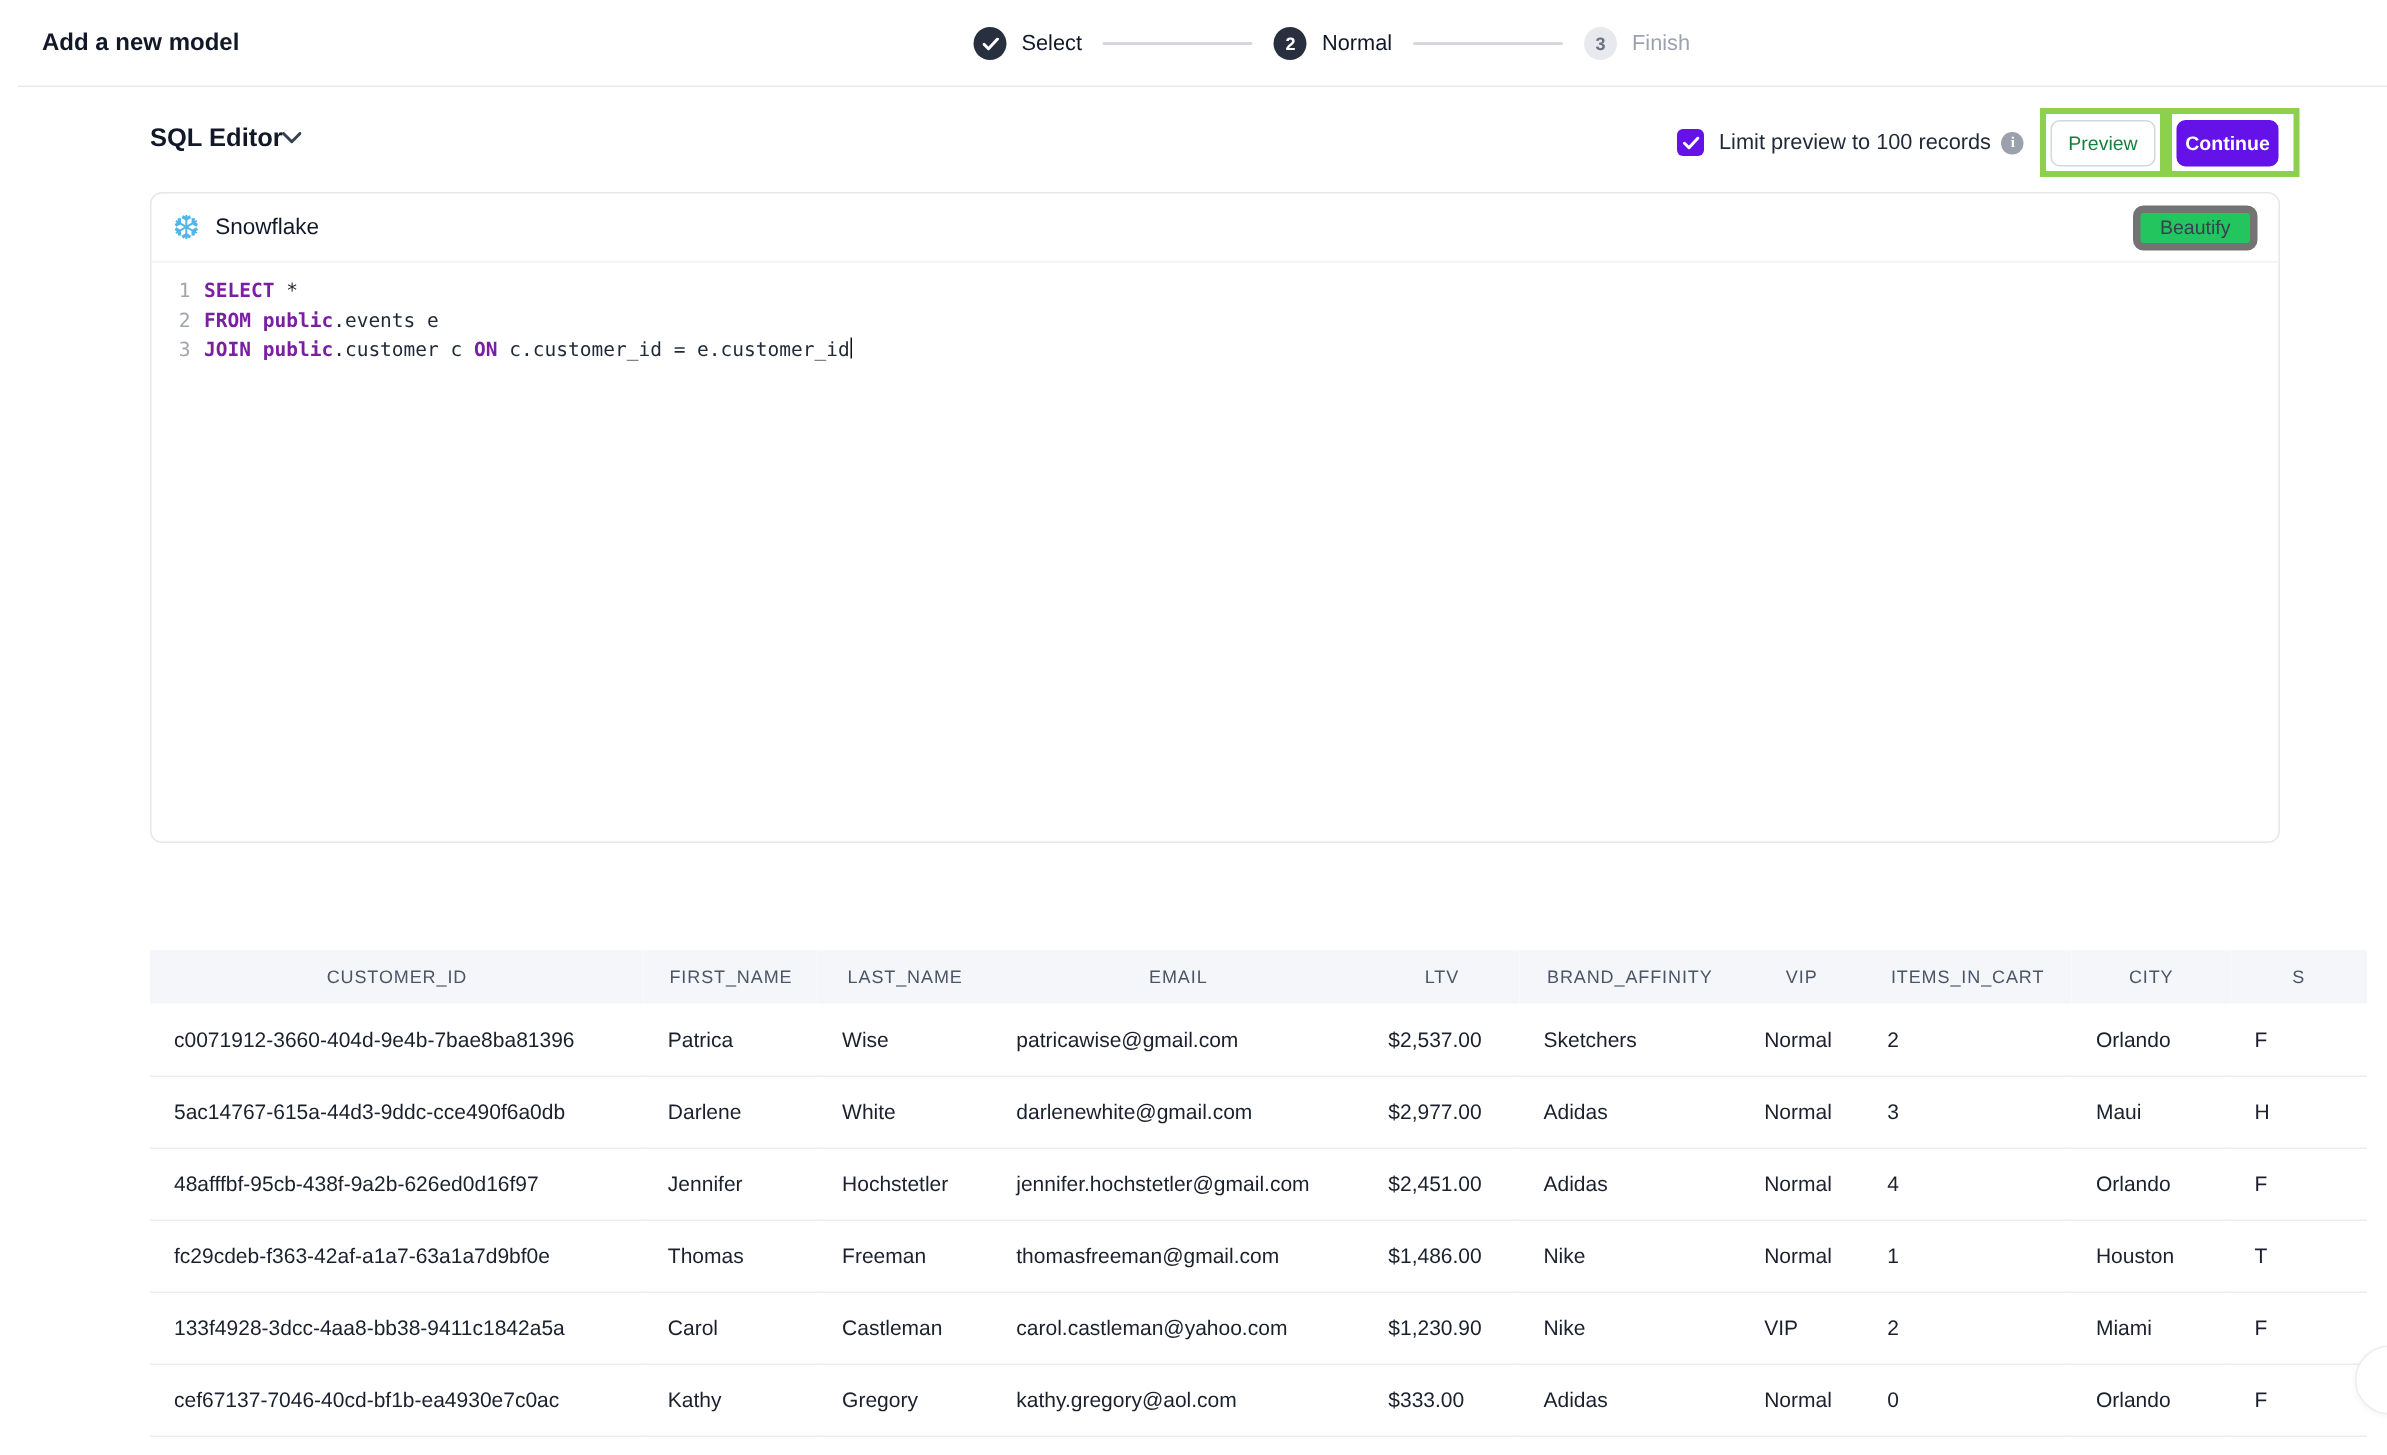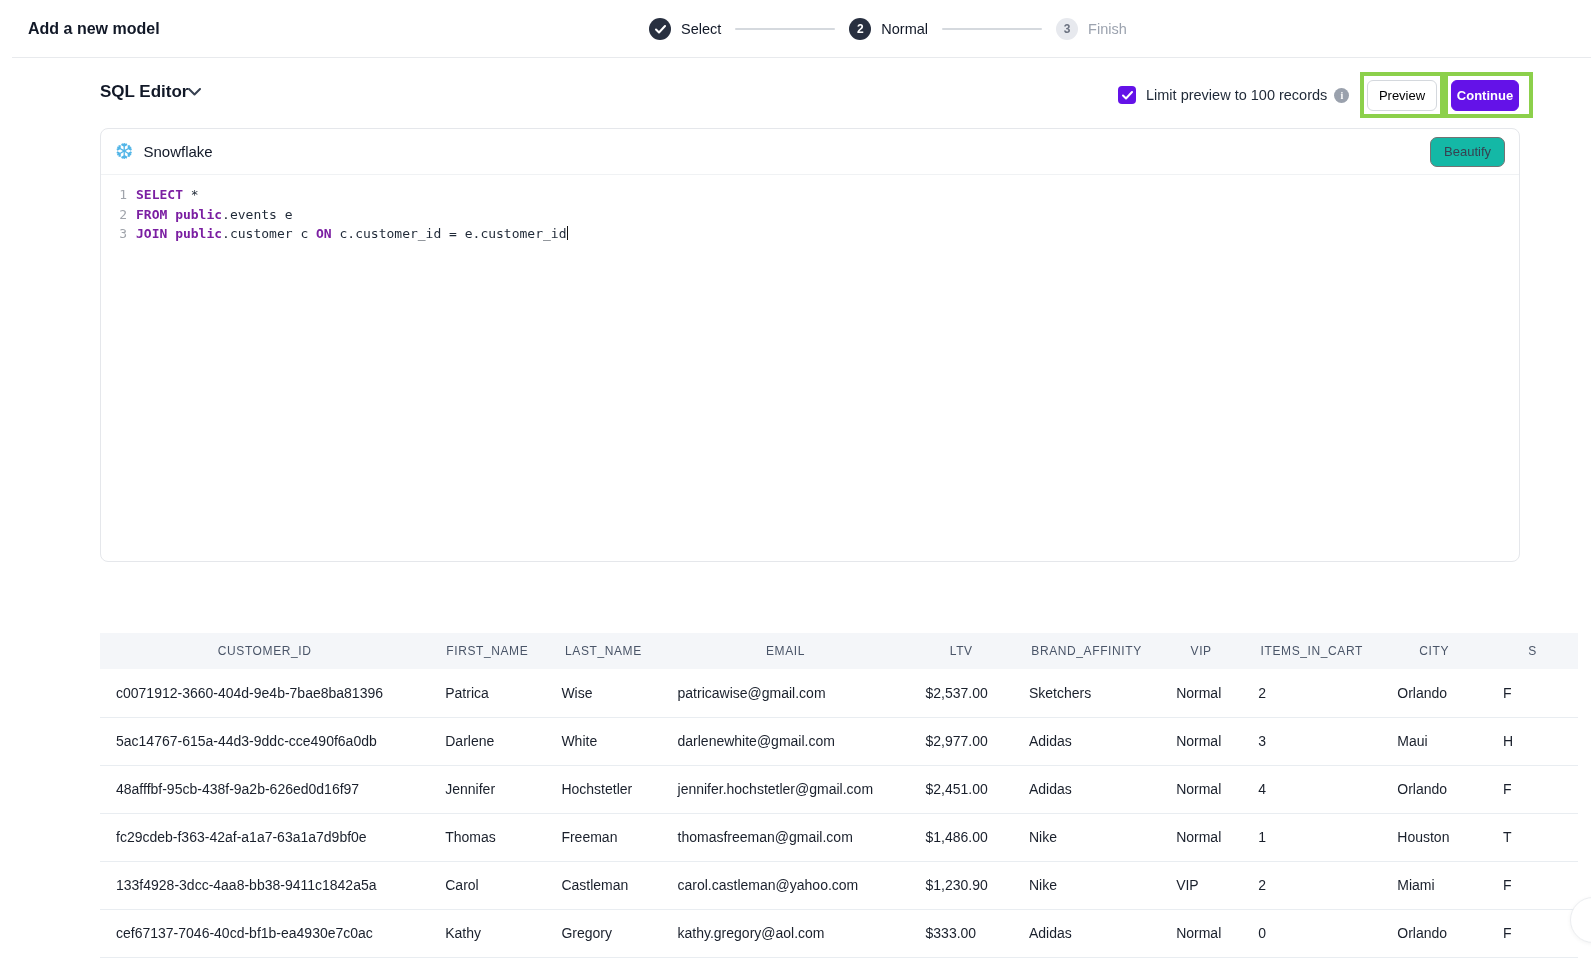--- a/index.html
+++ b/index.html
@@ -30,36 +30,36 @@
   .checkbox { width:18px; height:18px; border-radius:4px; background:#6412e8; display:flex;
     align-items:center; justify-content:center; cursor:pointer; }
   .limit-label { margin-left:10px; font-size:14.5px; color:#1f2937; }
   .info-icon { margin-left:7px; width:15px; height:15px; border-radius:50%; background:#9aa1ad;
     color:#fff; font-size:10px; font-weight:700; display:flex; align-items:center; justify-content:center;
     font-family:"Liberation Serif", serif; }
 
   .btn { border-radius:6px; font-size:13px; display:flex; align-items:center; justify-content:center;
     cursor:pointer; }
   .preview-btn { position:absolute; left:1367px; top:80px; width:70px; height:31px;
-    background:#fff; border:1px solid #d4d8dd; color:#000000; font-weight:500; }
+    background:#fff; border:1px solid #d4d8dd; color:#15803d; font-weight:500; }
   .continue-btn { position:absolute; left:1451px; top:80px; width:68px; height:31px;
     background:#6412e8; border:1px solid #6412e8; color:#fff; font-weight:600; }
   .highlight-box { position:absolute; border:4px solid #8cd04b; }
   .hl-preview { left:1360px; top:72px; width:84px; height:46px; }
   .hl-continue { left:1444px; top:72px; width:89px; height:46px; }
 
   
   .sql-panel { position:absolute; left:100px; top:128px; width:1420px; height:434px;
     border:1px solid #e5e7eb; border-radius:8px; background:#fff; }
   .sql-panel-header { height:46px; display:flex; align-items:center; padding:0 14px;
     border-bottom:1px solid #f0f2f4; }
   .snowflake-icon { font-size:22px; color:#52b5e7; line-height:1; margin-right:10px; }
   .source-name { font-size:15px; color:#111827; font-weight:400; }
-  .beautify-btn { margin-left:auto; height:30px; padding:0 13px; background:#14b8a6;
-    border:1px solid #737373; border-radius:7px; font-size:13px; color:#374151; font-weight:500;text-align:center; }
+  .beautify-btn { margin-left:auto; height:30px; padding:0 13px; background:#22c55e;
+    border:5px solid #737373; border-radius:7px; font-size:13px; color:#374151; font-weight:500;text-align:center; }
 
   .code-area { padding:10px 0 0 0; font-family:"DejaVu Sans Mono", monospace; font-size:13px; }
   .code-line { display:flex; line-height:19.5px; }
   .line-num { width:26px; text-align:right; color:#a0a4ab; flex:0 0 auto; }
   .line-code { padding-left:9px; color:#1f2937; white-space:pre; }
   .tok-keyword { color:#7b1fa2; font-weight:700; }
   .tok-schema { color:#7b1fa2; font-weight:700; }
   .tok-plain { color:#1f2937; }
   .tok-cursor { display:inline-block; width:1.5px; height:14px; background:#111;
     vertical-align:-2px; }

